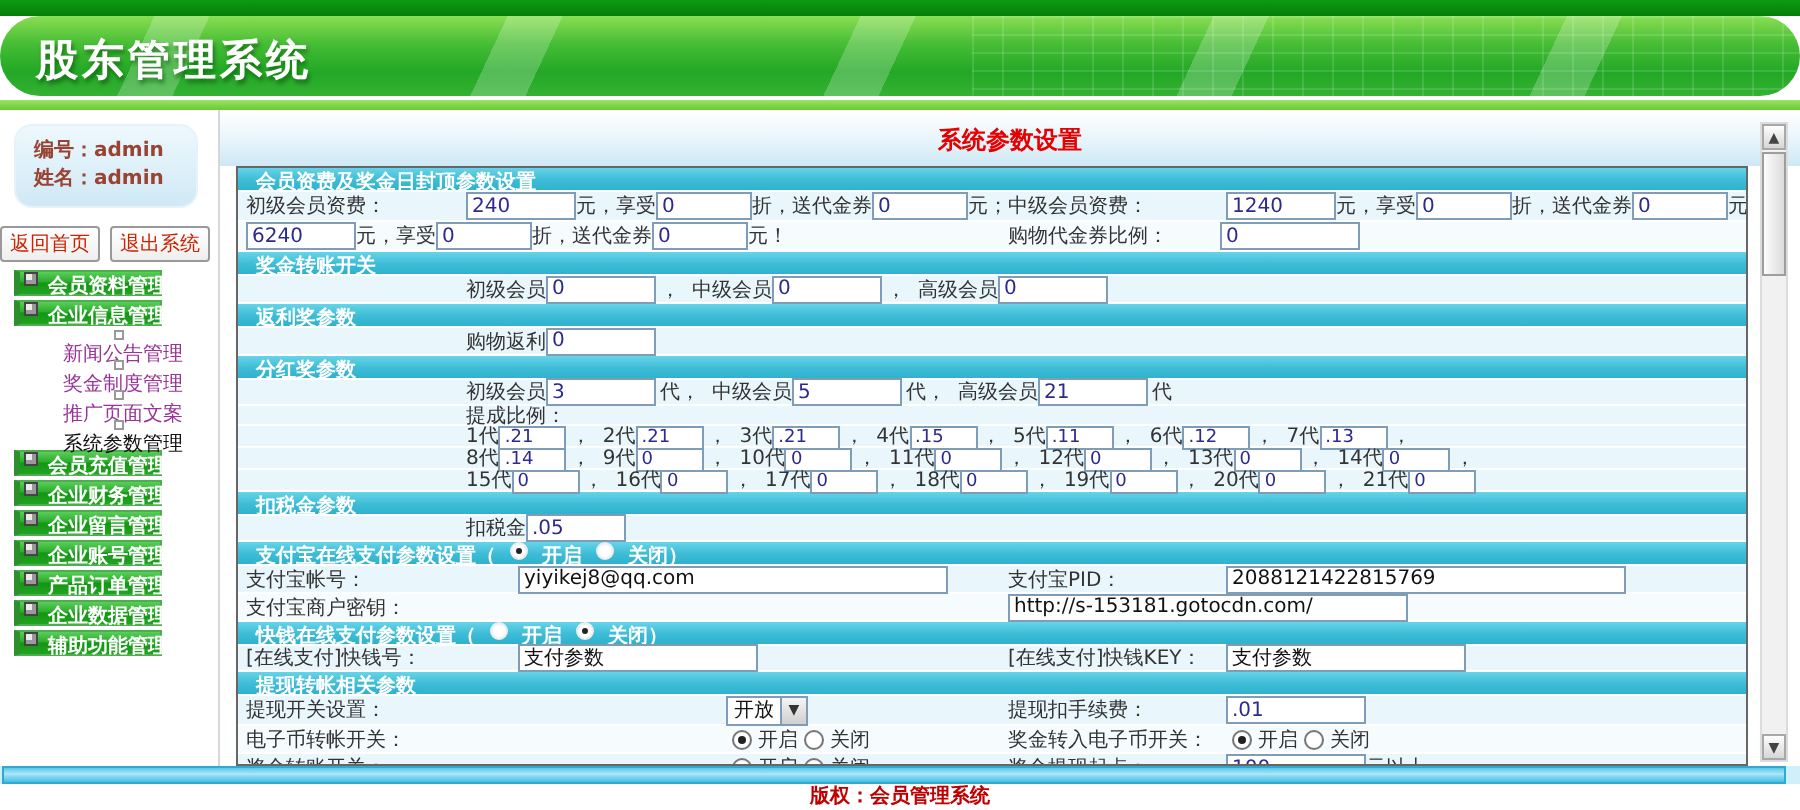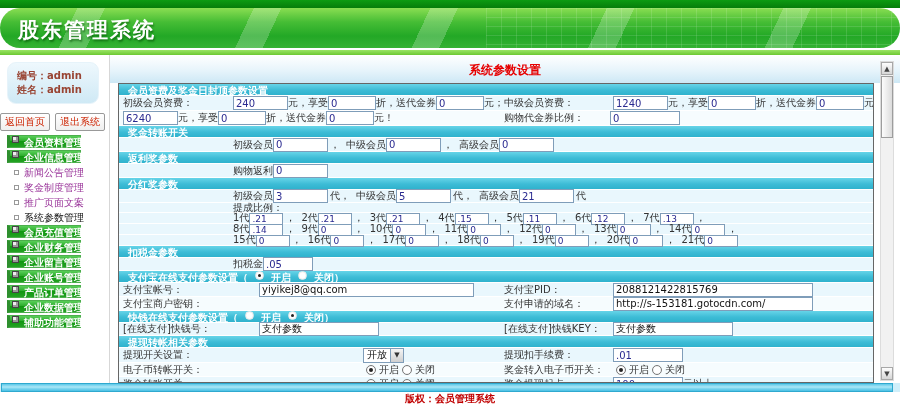--- a/index.html
+++ b/index.html
@@ -33,21 +33,21 @@
   #navbtns { display:flex; gap:5px; margin:9px 4px 4px 6px;justify-content:flex-end; }
   .navbtn { font-size:10px; color:#cc2200; background:linear-gradient(180deg,#ffffff,#efefef);
     border:1px solid #999; border-radius:2px; padding:1px 4px; white-space:nowrap; cursor:pointer; }
   .mitem { height:13px; margin:0 28px 2px 7px; display:flex; align-items:flex-start;
     background:linear-gradient(180deg,#59cf59 0%,#2cab2c 45%,#119711 50%,#23a223 100%);
     border:1px solid #4cae4c; border-left:3px solid #2f8f2f; color:#fff; font-size:10px;
     font-weight:bold; white-space:nowrap; cursor:pointer; }
   .cube { width:7px; height:7px; flex:0 0 7px; background:#ececec; border:1px solid #444;
     box-shadow:inset -2px -2px 0 #9a9a9a; margin:0 5px 0 2px; }
   .sitem { height:15px; display:flex; align-items:center; font-size:10px; color:#993399;
-    padding-left:14px; white-space:nowrap; cursor:pointer; background:#fff; }
+    padding-left:14px; white-space:nowrap; cursor:pointer; background:#fff;flex-direction:column; }
   .sitem.active { color:#111; }
   .bullet { width:5px; height:5px; flex:0 0 5px; border:1px solid #999; background:#fff; margin-right:5px; }
 
   
   #main { flex:1; position:relative; background:#fff; }
   #band { height:28px; background:linear-gradient(180deg,#ffffff 0%,#e7f4fb 55%,#cde8f5 100%);
     text-align:center; }
   #pagetitle { display:inline-block; margin-top:7px; color:#e60000; font-size:12px; font-weight:bold; }
   #panel { position:absolute; left:8px; right:26px; top:28px; bottom:0; border:1px solid #666;
     background:#f3fbfe; overflow:hidden; }
@@ -476,21 +476,20 @@
           <div class="cell">
             <span class="lbl w109">支付宝PID：</span>
             <input class="in black w200" value="2088121422815769" style="">
           </div>
         </div>
         <div class="row h14 alt">
           <div class="cell cl">
             <span class="lbl w136">支付宝商户密钥：</span>
           </div>
           <div class="cell">
-            <span class="lbl w109">支付申请的域名：</span>
             <input class="in black w200" value="http://s-153181.gotocdn.com/" style="">
           </div>
         </div>
 
         <div class="secbar">
           <span>快钱在线支付参数设置（</span>
           <span class="radio"></span>
           <span>开启</span>
           <span class="radio on"></span>
           <span>关闭）</span>

